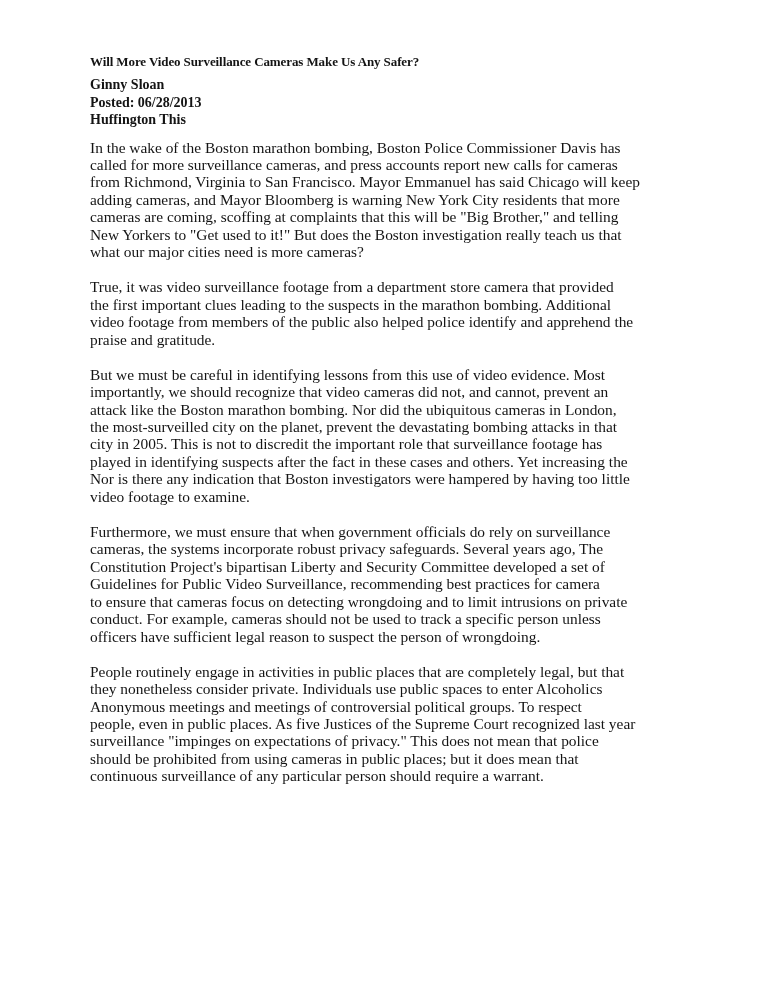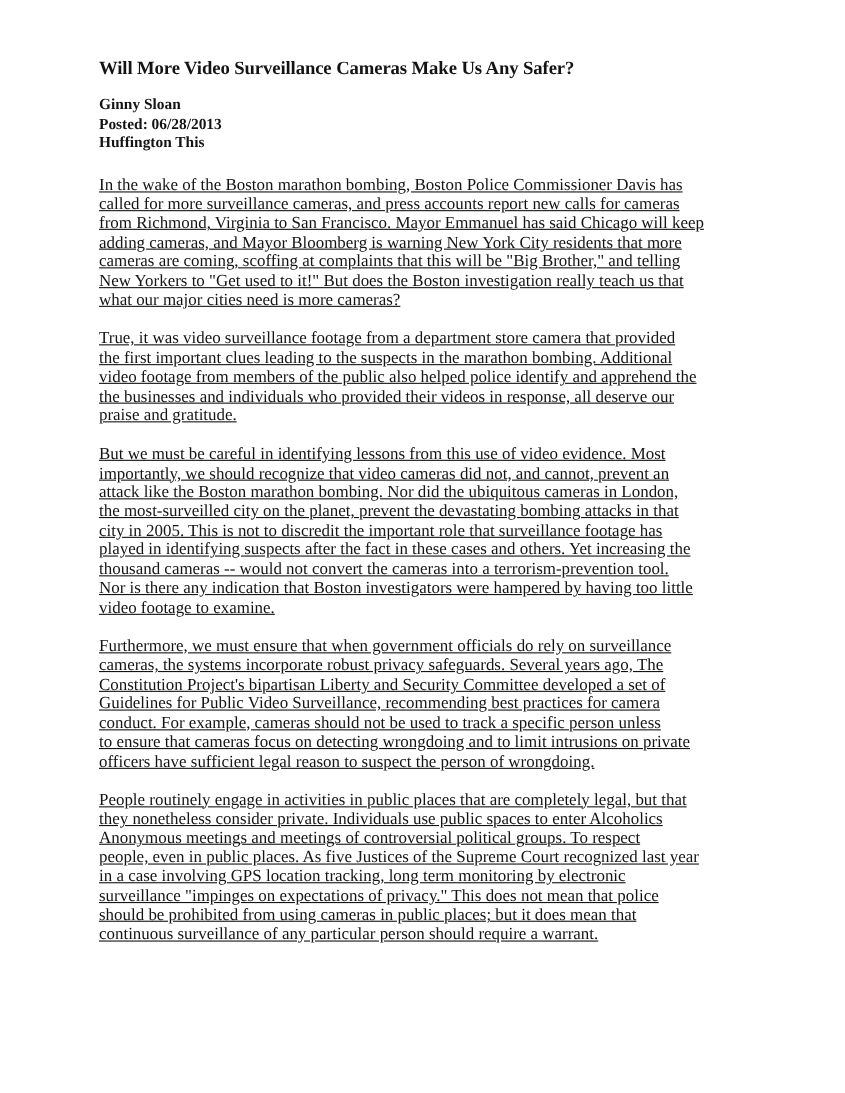--- a/index.html
+++ b/index.html
@@ -15,45 +15,44 @@
       color: #141414;
       font-family: "Liberation Serif", "DejaVu Serif", serif;
     }
     .page {
       position: absolute;
       left: 90px;
       top: 49px;
       width: 600px;
     }
     .title {
-      font-size: 17px;
+      font-size: 13px;
       font-weight: bold;
       line-height: 26px;
-      margin: 0 0 12px 0;
+      margin: 0 0 1px 0;
       white-space: nowrap;
       letter-spacing: -0.1px;
     }
     .byline {
       font-size: 14px;
       font-weight: bold;
       line-height: 17.5px;
-      margin: 0 0 20px 0;
+      margin: 0 0 10px 0;
     }
     .byline div {
       white-space: nowrap;
     }
     .para {
       font-size: 15.4px;
       line-height: 17.45px;
       margin: 0 0 17.6px 0;
     }
     .para .ln {
       display: block;
       white-space: nowrap;
-      text-decoration: underline;
     }
   </style>
 </head>
 <body>
 
 <div class="page">
   <h1 class="title">Will More Video Surveillance Cameras Make Us Any Safer?</h1>
 
   <div class="byline">
     <div>Ginny Sloan</div>
@@ -68,49 +67,46 @@
     <span class="ln">adding cameras, and Mayor Bloomberg is warning New York City residents that more</span>
     <span class="ln">cameras are coming, scoffing at complaints that this will be "Big Brother," and telling</span>
     <span class="ln">New Yorkers to "Get used to it!" But does the Boston investigation really teach us that</span>
     <span class="ln">what our major cities need is more cameras?</span>
   </div>
 
   <div class="para">
     <span class="ln">True, it was video surveillance footage from a department store camera that provided</span>
     <span class="ln">the first important clues leading to the suspects in the marathon bombing. Additional</span>
     <span class="ln">video footage from members of the public also helped police identify and apprehend the</span>
-    <span class="ln">the businesses and individuals who provided their videos in response, all deserve our</span>
     <span class="ln">praise and gratitude.</span>
   </div>
 
   <div class="para">
     <span class="ln">But we must be careful in identifying lessons from this use of video evidence. Most</span>
     <span class="ln">importantly, we should recognize that video cameras did not, and cannot, prevent an</span>
     <span class="ln">attack like the Boston marathon bombing. Nor did the ubiquitous cameras in London,</span>
     <span class="ln">the most-surveilled city on the planet, prevent the devastating bombing attacks in that</span>
     <span class="ln">city in 2005. This is not to discredit the important role that surveillance footage has</span>
     <span class="ln">played in identifying suspects after the fact in these cases and others. Yet increasing the</span>
-    <span class="ln">thousand cameras -- would not convert the cameras into a terrorism-prevention tool.</span>
     <span class="ln">Nor is there any indication that Boston investigators were hampered by having too little</span>
     <span class="ln">video footage to examine.</span>
   </div>
 
   <div class="para">
     <span class="ln">Furthermore, we must ensure that when government officials do rely on surveillance</span>
     <span class="ln">cameras, the systems incorporate robust privacy safeguards. Several years ago, The</span>
     <span class="ln">Constitution Project's bipartisan Liberty and Security Committee developed a set of</span>
     <span class="ln">Guidelines for Public Video Surveillance, recommending best practices for camera</span>
+    <span class="ln">to ensure that cameras focus on detecting wrongdoing and to limit intrusions on private</span>
     <span class="ln">conduct. For example, cameras should not be used to track a specific person unless</span>
-    <span class="ln">to ensure that cameras focus on detecting wrongdoing and to limit intrusions on private</span>
     <span class="ln">officers have sufficient legal reason to suspect the person of wrongdoing.</span>
   </div>
 
   <div class="para">
     <span class="ln">People routinely engage in activities in public places that are completely legal, but that</span>
     <span class="ln">they nonetheless consider private. Individuals use public spaces to enter Alcoholics</span>
     <span class="ln">Anonymous meetings and meetings of controversial political groups. To respect</span>
     <span class="ln">people, even in public places. As five Justices of the Supreme Court recognized last year</span>
-    <span class="ln">in a case involving GPS location tracking, long term monitoring by electronic</span>
     <span class="ln">surveillance "impinges on expectations of privacy." This does not mean that police</span>
     <span class="ln">should be prohibited from using cameras in public places; but it does mean that</span>
     <span class="ln">continuous surveillance of any particular person should require a warrant.</span>
   </div>
 </div>
 
 </body></html>

